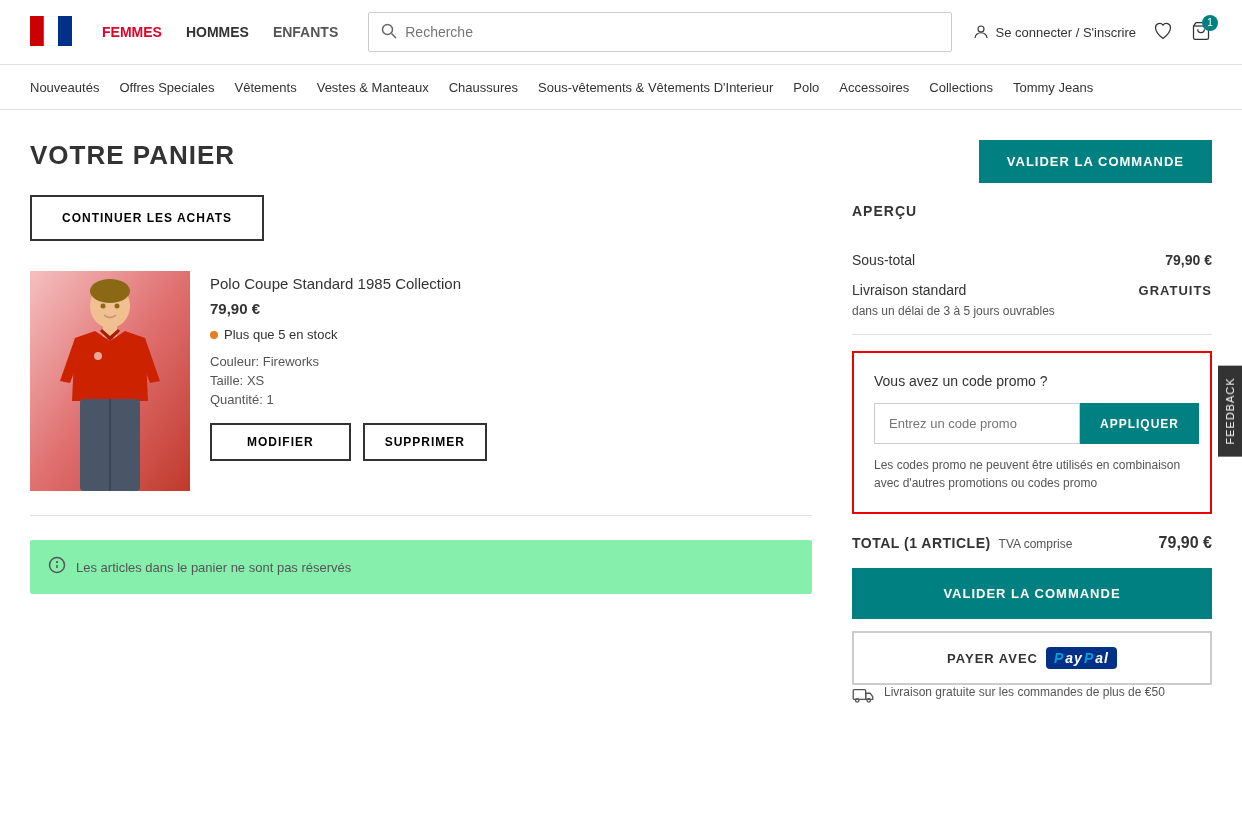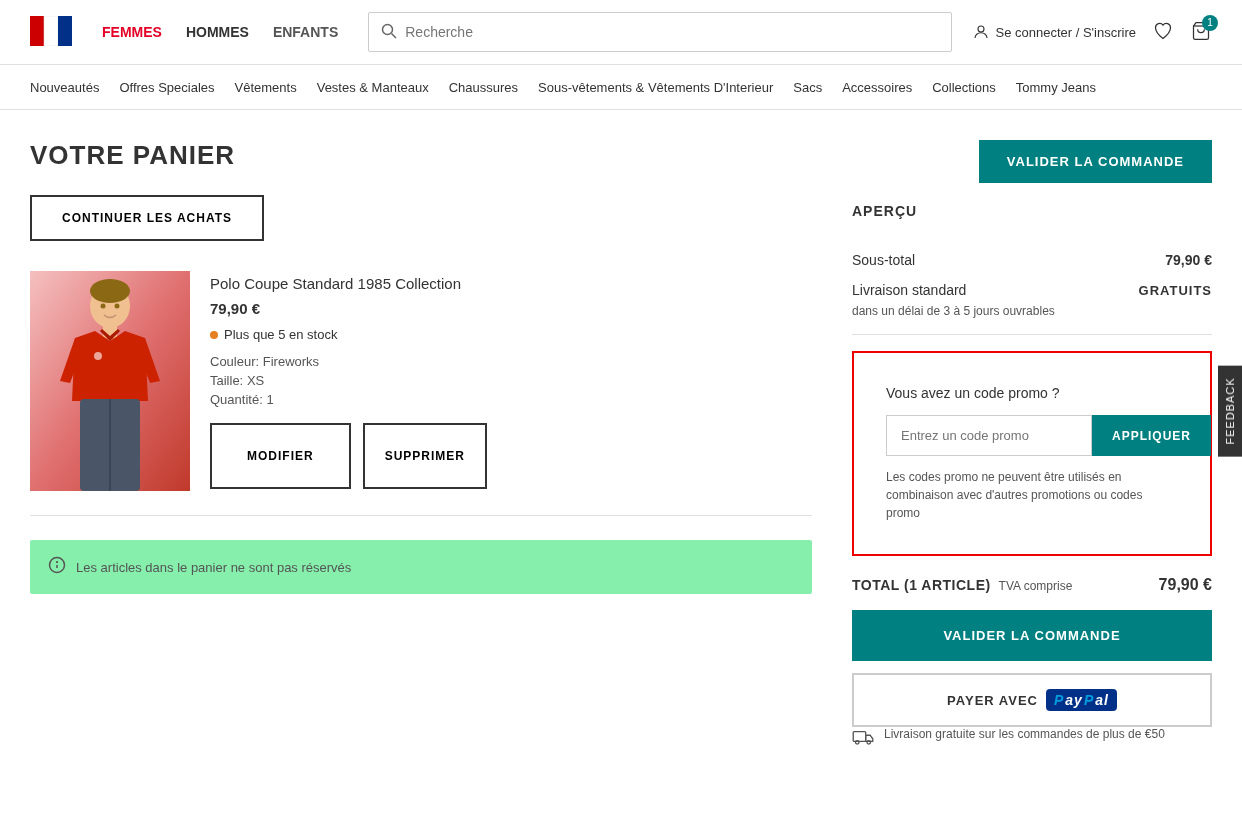--- a/index.html
+++ b/index.html
@@ -39,38 +39,38 @@
     .cart-item { display: flex; gap: 20px; margin-top: 30px; padding-bottom: 24px; border-bottom: 1px solid #e0e0e0; }
     .product-image-placeholder { width: 160px; height: 220px; background: linear-gradient(135deg, #f5c0c0 0%, #e87070 50%, #c0392b 100%); display: flex; align-items: center; justify-content: center; position: relative; overflow: hidden; }
     .cart-item-details { flex: 1; padding-top: 4px; }
     .product-name { font-size: 15px; color: #333; margin-bottom: 8px; }
     .product-price { font-size: 15px; font-weight: bold; margin-bottom: 10px; }
     .stock-info { display: flex; align-items: center; gap: 6px; font-size: 13px; color: #333; margin-bottom: 12px; }
     .stock-dot { width: 8px; height: 8px; border-radius: 50%; background: #e67e22; display: inline-block; }
     .product-meta { font-size: 13px; color: #555; margin-bottom: 4px; }
     .item-actions { display: flex; gap: 12px; margin-top: 16px; }
     .modify-btn { border: 2px solid #333; background: #fff; padding: 10px 35px; font-size: 12px; font-weight: bold; letter-spacing: 1px; cursor: pointer; text-transform: uppercase; }
-    .delete-btn { border: 2px solid #333; background: #fff; padding: 24px 20px; font-size: 12px; font-weight: bold; letter-spacing: 1px; cursor: pointer; text-transform: uppercase; }
+    .delete-btn { border: 2px solid #333; background: #fff; padding: 10px 20px; font-size: 12px; font-weight: bold; letter-spacing: 1px; cursor: pointer; text-transform: uppercase; }
 
     
     .cart-notice { display: flex; align-items: center; gap: 10px; background: #86efac; padding: 16px 18px; margin-top: 24px; border-radius: 2px; }
     .notice-icon { color: #555; font-size: 16px; }
     .notice-text { font-size: 13px; color: #555; }
 
     
     .apercu-title { font-size: 14px; font-weight: bold; letter-spacing: 1px; margin-bottom: 33px; text-transform: uppercase; }
     .summary-row { display: flex; justify-content: space-between; align-items: center; margin-bottom: 14px; }
     .summary-label { font-size: 14px; color: #333; }
     .summary-value { font-size: 14px; color: #333; font-weight: bold; }
     .free-label { font-size: 13px; font-weight: bold; letter-spacing: 1px; }
     .delivery-note { font-size: 12px; color: #555; margin-top: -8px; margin-bottom: 16px; }
     .divider { border: none; border-top: 1px solid #e0e0e0; margin: 16px 0; }
 
     
-    .promo-box { border: 2px solid #e00; padding: 32px; margin-bottom: 20px; }
+    .promo-box { border: 2px solid #e00; padding: 20px; margin-bottom: 20px; }
     .promo-question { font-size: 14px; color: #333; margin-bottom: 14px; }
     .promo-input-row { display: flex; gap: 0; margin-bottom: 12px; }
     .promo-input { flex: 1; border: 1px solid #ccc; padding: 12px 14px; font-size: 13px; outline: none; color: #999; }
     .promo-apply-btn { background: #008080; color: #fff; border: none; padding: 12px 20px; font-size: 12px; font-weight: bold; letter-spacing: 1px; cursor: pointer; text-transform: uppercase; white-space: nowrap; }
     .promo-note { font-size: 12px; color: #555; line-height: 1.5; }
 
     
     .total-row { display: flex; justify-content: space-between; align-items: center; margin-bottom: 16px; }
     .total-value { font-size: 16px; font-weight: bold; }
     .validate-btn { width: 100%; background: #008080; color: #fff; border: none; padding: 18px; font-size: 13px; font-weight: bold; letter-spacing: 1px; cursor: pointer; text-transform: uppercase; margin-bottom: 12px; }
@@ -131,21 +131,21 @@
   </div>
 </header>
 
 <nav class="nav-secondary">
   <a>Nouveautés</a>
   <a>Offres Speciales</a>
   <a>Vêtements</a>
   <a>Vestes &amp; Manteaux</a>
   <a>Chaussures</a>
   <a>Sous-vêtements &amp; Vêtements D'Interieur</a>
-  <a>Sacs</a>
+  <a>Polo</a>
   <a>Accessoires</a>
   <a>Collections</a>
   <a>Tommy Jeans</a>
 </nav>
 
 <div class="main">
 
   <div class="cart-left">
     <h1 class="page-title">VOTRE PANIER</h1>
 

